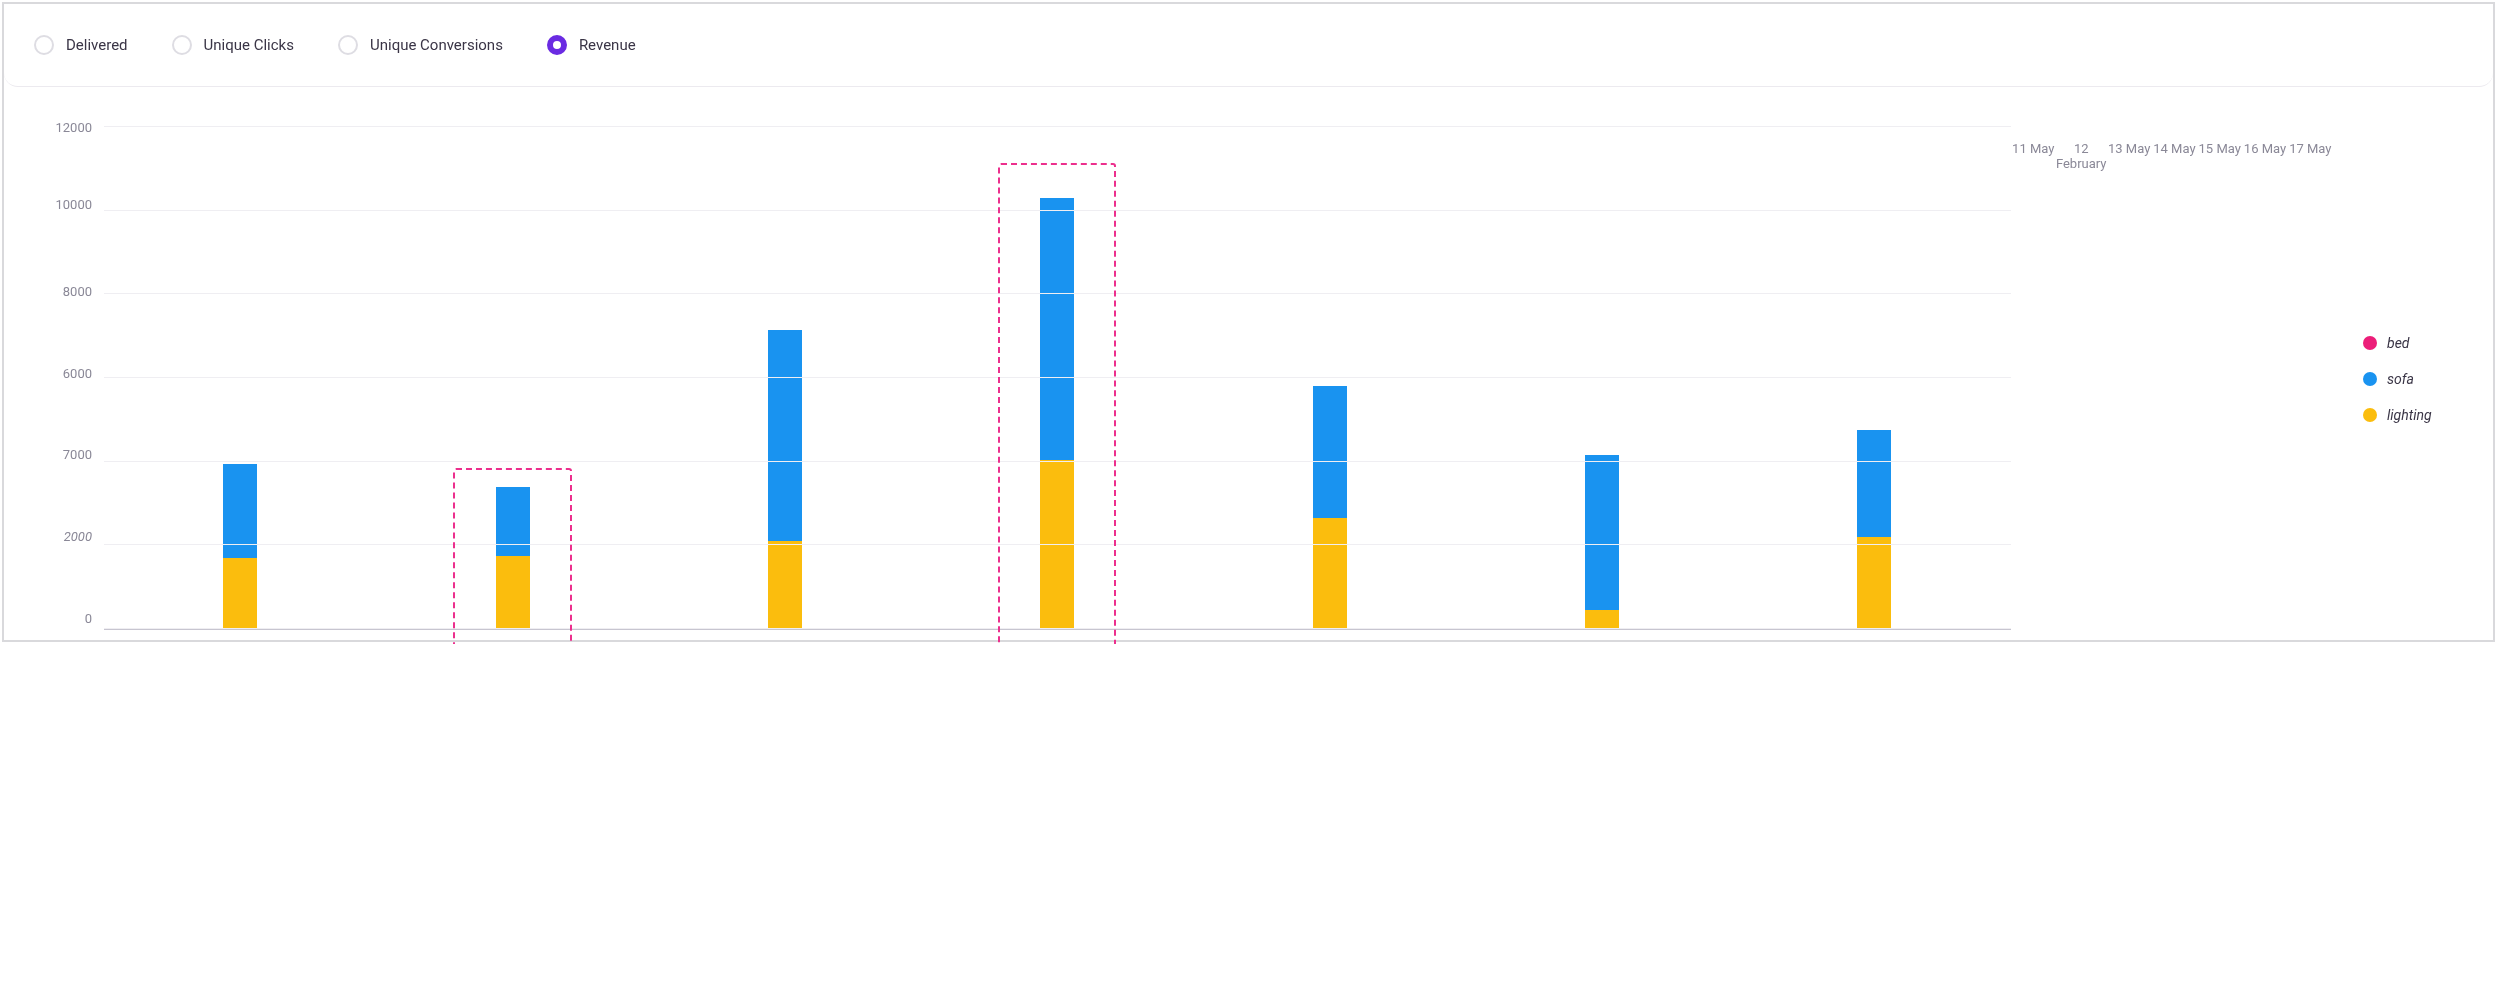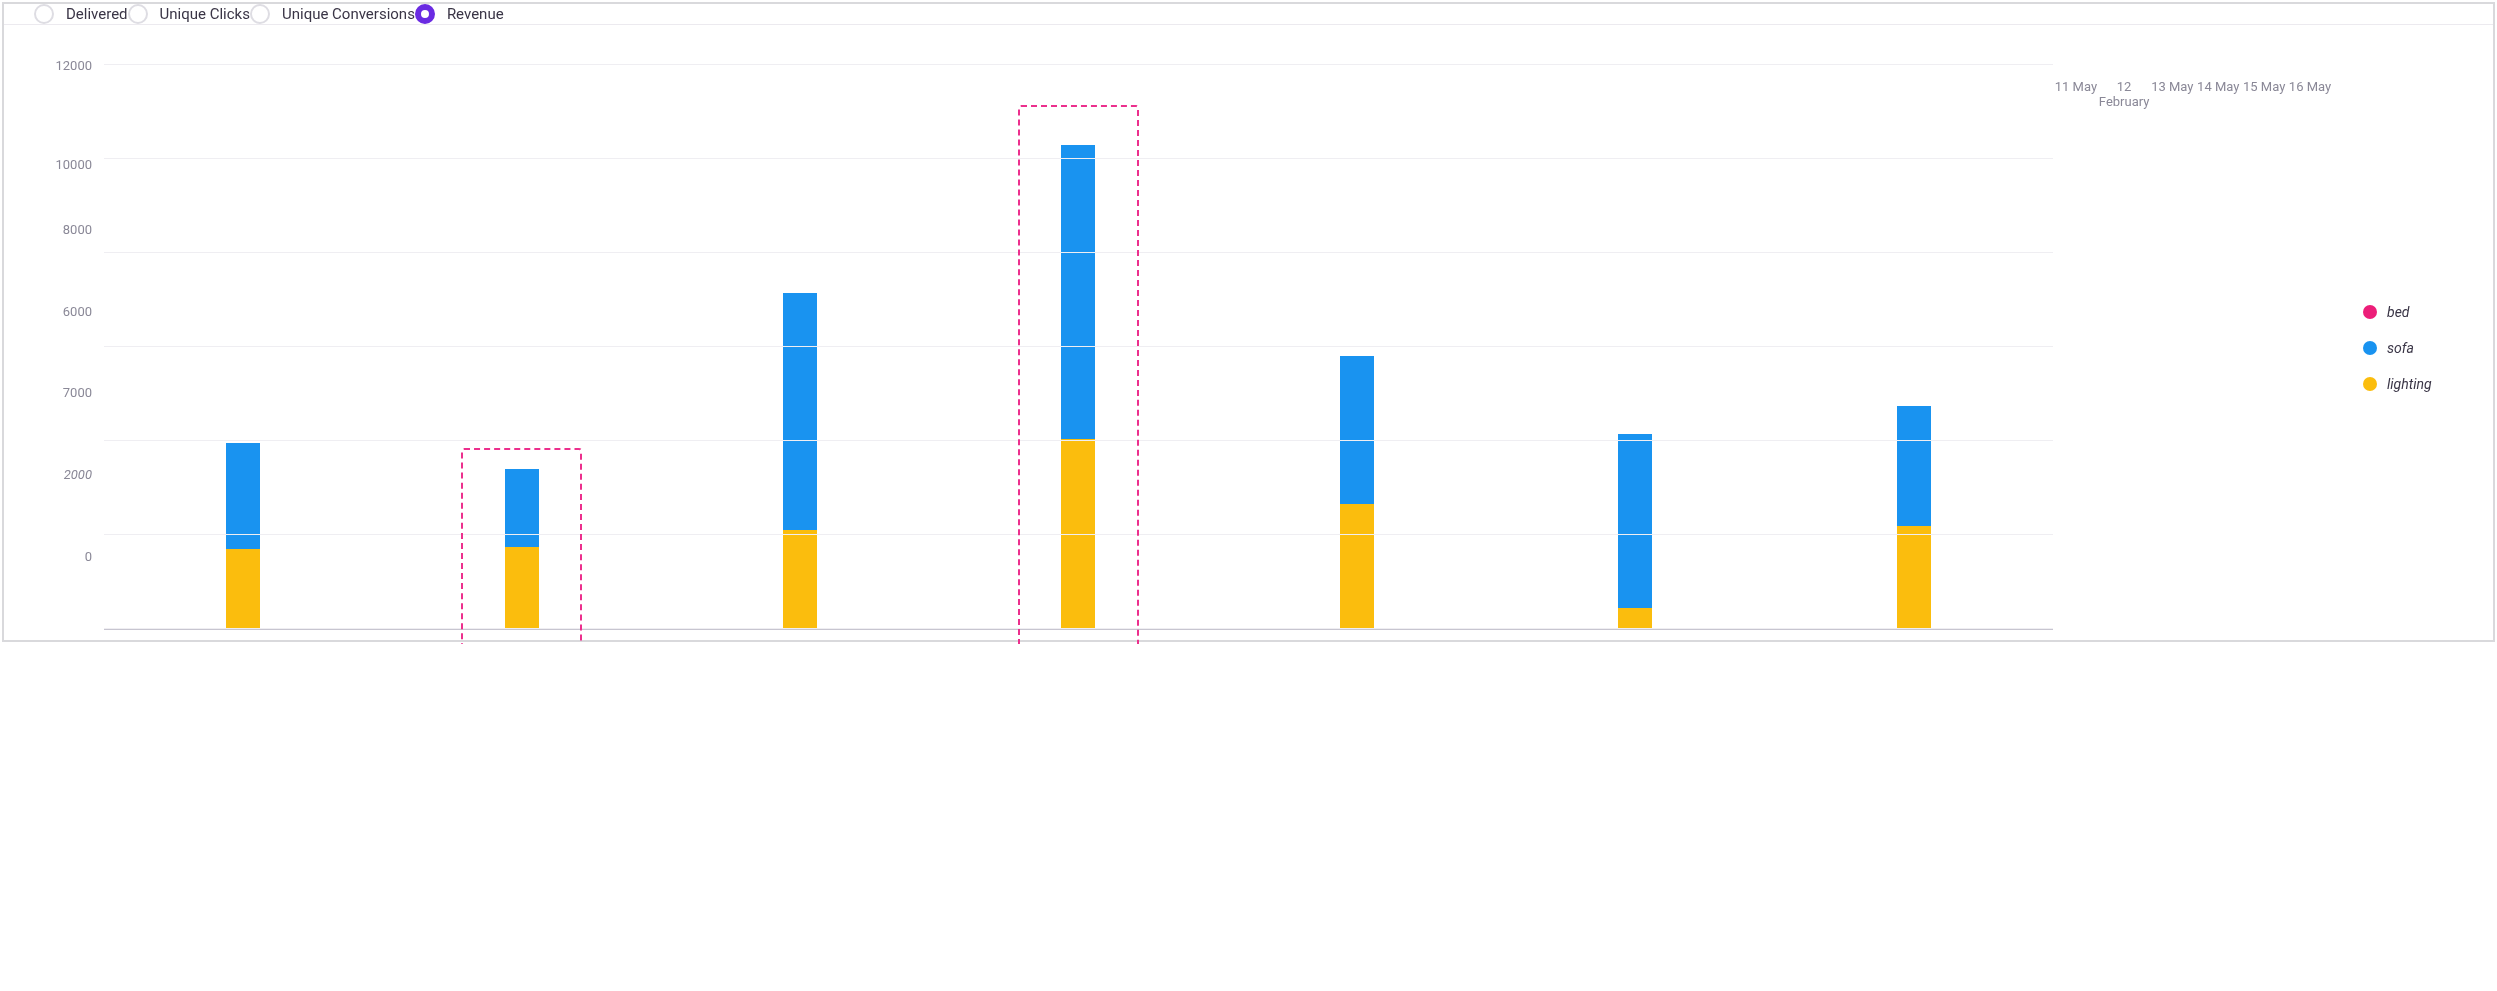--- a/index.html
+++ b/index.html
@@ -12,22 +12,24 @@
     border: 2px solid #d9d9dc;
     background: #fff;
     width: 100%;
     height: 640px;
     display: flex;
     flex-direction: column;
   }
   .tabs {
     display: flex;
     align-items: center;
-    padding: 0 30px;
+    gap: 44px;
+    padding: 31px 30px;
     border-bottom: 1px solid #eceaef;
+    border-radius: 14px;
   }
   .tab {
     display: flex;
     align-items: center;
     gap: 12px;
     color: #3a3546;
     font-size: 15px;
     cursor: pointer;
   }
   .radio {
@@ -159,21 +161,21 @@
     </div>
 
   <div class="chart-wrap">
 
     <div class="y-axis" id="y-axis">
         <div class="y-tick-label" style="top: 491px;">0</div>
         <div class="y-tick-label" style="top: 409.167px; font-style: italic;">2000</div>
         <div class="y-tick-label" style="top: 327.333px;">7000</div>
         <div class="y-tick-label" style="top: 245.5px;">6000</div>
         <div class="y-tick-label" style="top: 163.667px; margin-left: 28px;">8000</div>
-        <div class="y-tick-label" style="top: 99px;">10000</div>
+        <div class="y-tick-label" style="top: 77px;">10000</div>
         <div class="y-tick-label" style="top: 0px;">12000</div>
       </div>
 
     <div class="plot-col">
       <div class="plot" id="plot">
         <div class="bars" id="bars">
             <div class="bar-slot">
               <div class="bar">
                 <div class="seg" title="lighting: 1700" style="height: 14.1667%; background: rgb(251, 189, 13);"></div>
                 <div class="seg" title="sofa: 2250" style="height: 18.75%; background: rgb(25, 147, 240);"></div>
@@ -233,20 +235,21 @@
           <div class="highlight" style="left: 18.3286%; width: 6.2%; top: 67.9167%; bottom: -46px; border-color: rgb(236, 47, 141);"></div>
           <div class="highlight" style="left: 46.9%; width: 6.2%; top: 7.08333%; bottom: -46px; border-color: rgb(236, 47, 141);"></div>
         </div>
       <div class="x-axis" id="x-axis">
           <div class="x-tick">11 May</div>
           <div class="x-tick">12 February</div>
           <div class="x-tick">13 May</div>
           <div class="x-tick">14 May</div>
           <div class="x-tick">15 May</div>
           <div class="x-tick">16 May</div>
+          <div class="x-tick">17 May</div>
         </div>
     </div>
 
     <div class="legend-col" id="legend">
         <div class="legend-item">
           <span class="swatch" style="background: rgb(236, 30, 121);"></span>
           <span>bed</span>
         </div>
         <div class="legend-item">
           <span class="swatch" style="background: rgb(25, 147, 240);"></span>

